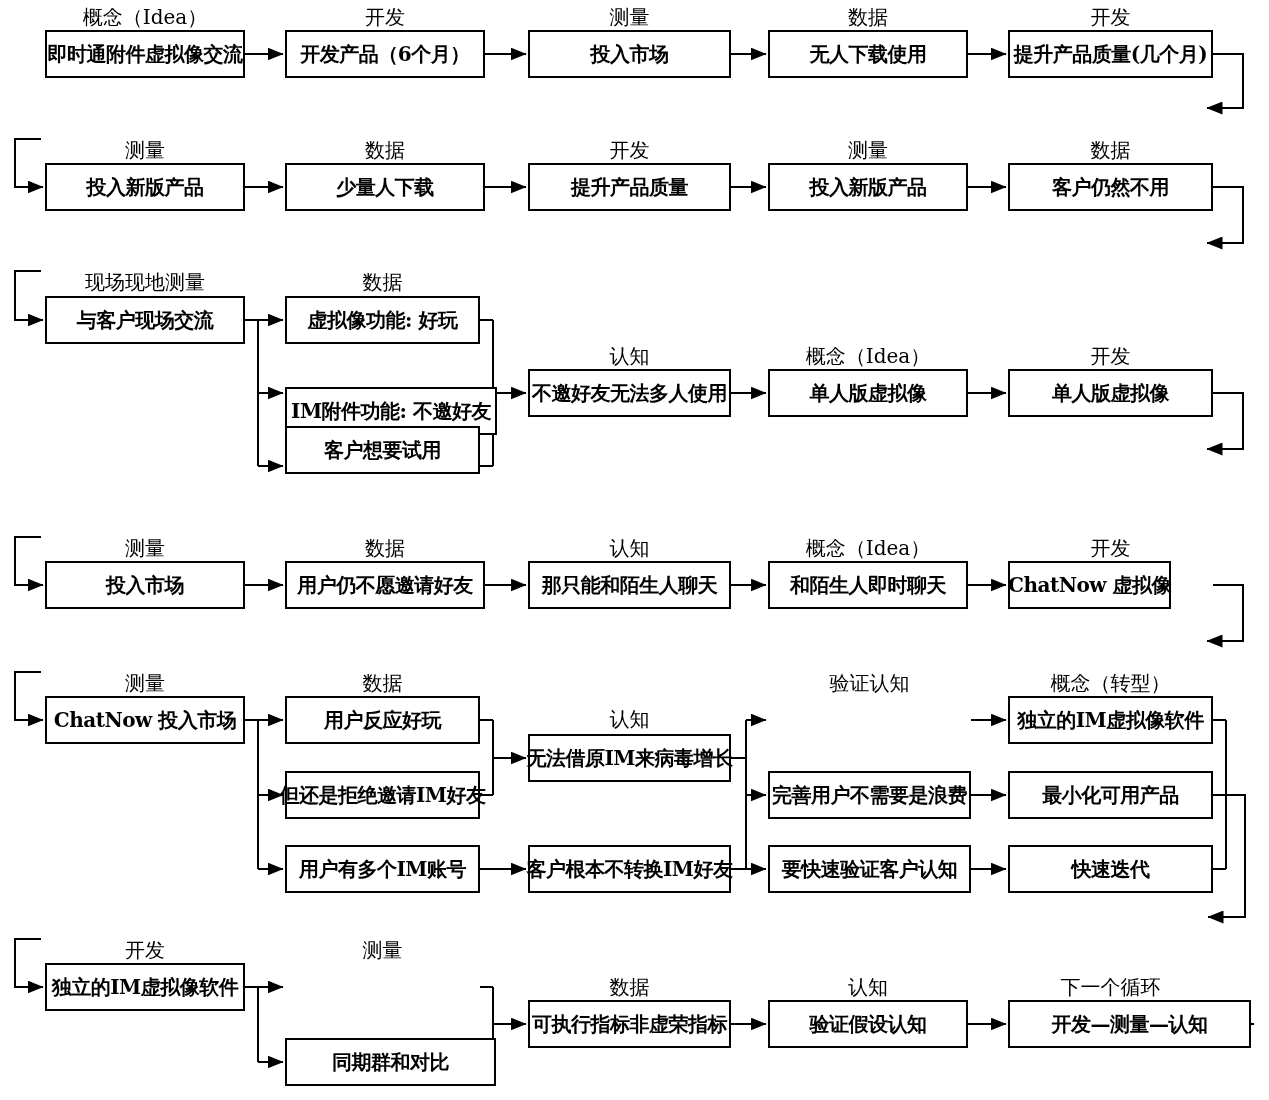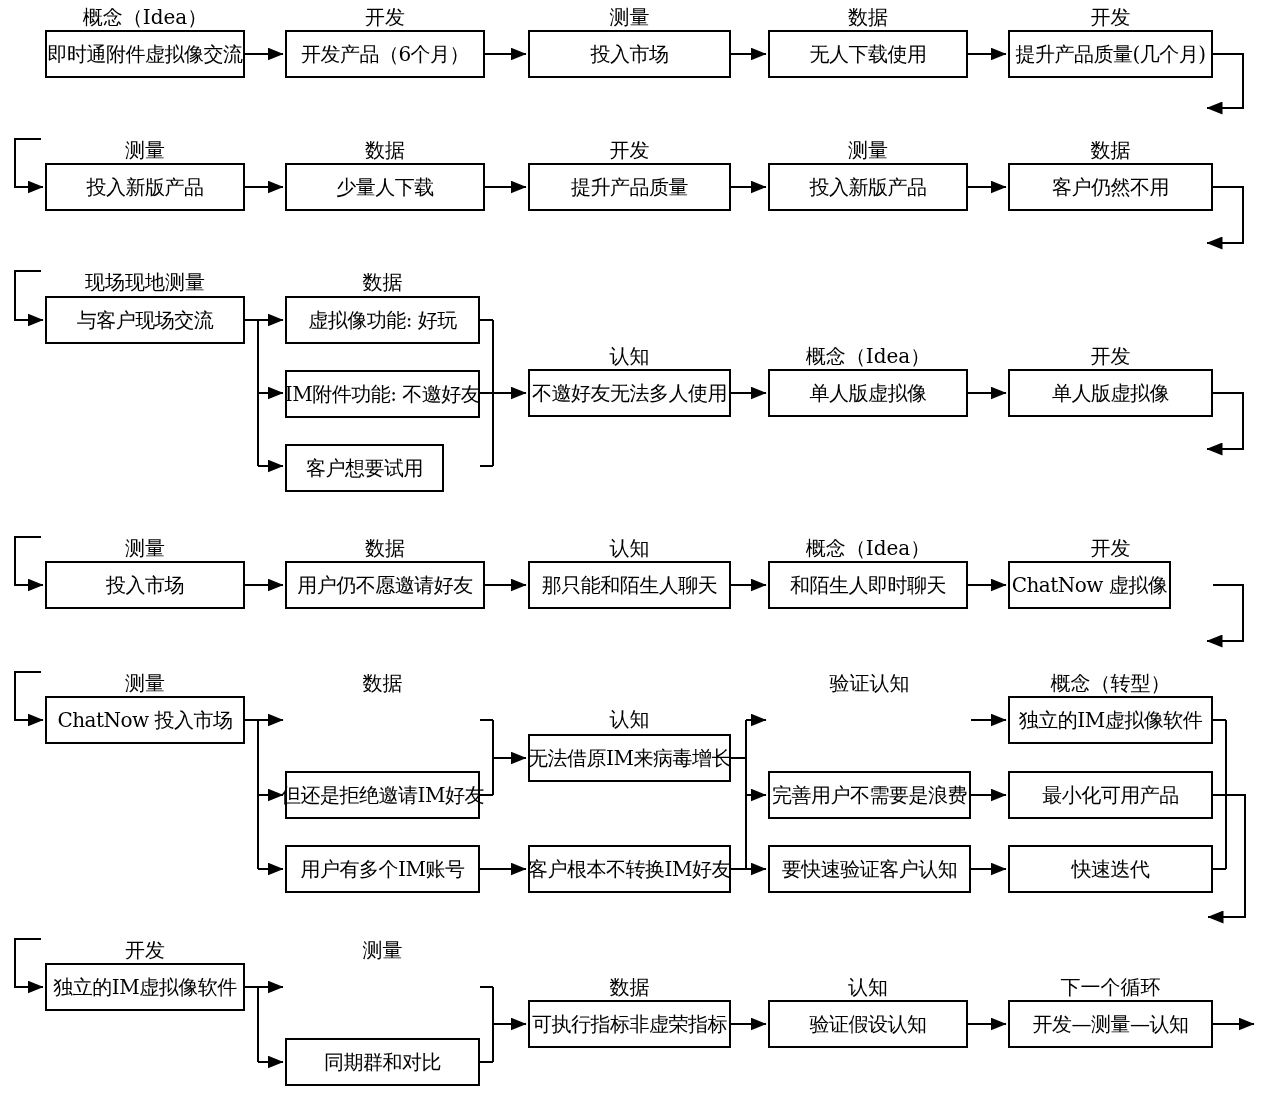--- a/index.html
+++ b/index.html
@@ -1,20 +1,20 @@
 <!DOCTYPE html>
 <html><head>
 <meta charset="utf-8">
 <style>
   html,body{margin:0;padding:0;background:#ffffff;}
   #stage{position:relative;width:1269px;height:1100px;background:#ffffff;
          font-family:"DejaVu Serif","Liberation Serif",serif;color:#000;}
   .box{position:absolute;height:48px;border:2px solid #000;background:#fff;
        box-sizing:border-box;display:flex;align-items:center;justify-content:center;
-       font-size:20px;letter-spacing:-0.5px;white-space:nowrap;overflow:visible;}
+       font-size:20px;letter-spacing:-0.5px;white-space:nowrap;overflow:visible;font-weight:bold;}
   .hdr{position:absolute;height:26px;line-height:26px;text-align:center;
        font-size:20px;white-space:nowrap;}
   svg.wires{position:absolute;left:0;top:0;}
   svg.wires line, svg.wires polyline{stroke:#000;stroke-width:2;fill:none;}
 </style>
 </head>
 <body>
 
 <div id="stage">
 
@@ -129,22 +129,22 @@
   <div class="box" style="left:528px;top:163px;width:203px">提升产品质量</div>
   <div class="hdr" style="left:768px;top:137px;width:200px">测量</div>
   <div class="box" style="left:768px;top:163px;width:200px">投入新版产品</div>
   <div class="hdr" style="left:1008px;top:137px;width:205px">数据</div>
   <div class="box" style="left:1008px;top:163px;width:205px">客户仍然不用</div>
 
   <div class="hdr" style="left:45px;top:269px;width:200px">现场现地测量</div>
   <div class="box" style="left:45px;top:296px;width:200px">与客户现场交流</div>
   <div class="hdr" style="left:285px;top:269px;width:195px">数据</div>
   <div class="box" style="left:285px;top:296px;width:195px">虚拟像功能: 好玩</div>
-  <div class="box" style="left:285px;top:370px;width:195px">IM附件功能: 不邀好友</div>
-  <div class="box" style="left:285px;top:444px;width:159px">客户想要试用</div>
+  <div class="box" style="left:285px;top:387px;width:212px">IM附件功能: 不邀好友</div>
+  <div class="box" style="left:285px;top:426px;width:195px">客户想要试用</div>
   <div class="hdr" style="left:528px;top:343px;width:203px">认知</div>
   <div class="box" style="left:528px;top:369px;width:203px">不邀好友无法多人使用</div>
   <div class="hdr" style="left:768px;top:343px;width:200px">概念（Idea）</div>
   <div class="box" style="left:768px;top:369px;width:200px">单人版虚拟像</div>
   <div class="hdr" style="left:1008px;top:343px;width:205px">开发</div>
   <div class="box" style="left:1008px;top:369px;width:205px">单人版虚拟像</div>
 
   <div class="hdr" style="left:45px;top:535px;width:200px">测量</div>
   <div class="box" style="left:45px;top:561px;width:200px">投入市场</div>
   <div class="hdr" style="left:285px;top:535px;width:200px">数据</div>
@@ -152,37 +152,38 @@
   <div class="hdr" style="left:528px;top:535px;width:203px">认知</div>
   <div class="box" style="left:528px;top:561px;width:203px">那只能和陌生人聊天</div>
   <div class="hdr" style="left:768px;top:535px;width:200px">概念（Idea）</div>
   <div class="box" style="left:768px;top:561px;width:200px">和陌生人即时聊天</div>
   <div class="hdr" style="left:1008px;top:535px;width:205px">开发</div>
   <div class="box" style="left:1008px;top:561px;width:163px">ChatNow 虚拟像</div>
 
   <div class="hdr" style="left:45px;top:670px;width:200px">测量</div>
   <div class="box" style="left:45px;top:696px;width:200px">ChatNow 投入市场</div>
   <div class="hdr" style="left:285px;top:670px;width:195px">数据</div>
+  <div class="box" style="left:285px;top:696px;width:195px">用户反应好玩</div>
   <div class="box" style="left:285px;top:771px;width:195px">但还是拒绝邀请IM好友</div>
   <div class="box" style="left:285px;top:845px;width:195px">用户有多个IM账号</div>
   <div class="hdr" style="left:528px;top:706px;width:203px">认知</div>
   <div class="box" style="left:528px;top:734px;width:203px">无法借原IM来病毒增长</div>
   <div class="box" style="left:528px;top:845px;width:203px">客户根本不转换IM好友</div>
   <div class="hdr" style="left:768px;top:670px;width:203px">验证认知</div>
   <div class="box" style="left:768px;top:771px;width:203px">完善用户不需要是浪费</div>
   <div class="box" style="left:768px;top:845px;width:203px">要快速验证客户认知</div>
   <div class="hdr" style="left:1008px;top:670px;width:205px">概念（转型）</div>
   <div class="box" style="left:1008px;top:696px;width:205px">独立的IM虚拟像软件</div>
   <div class="box" style="left:1008px;top:771px;width:205px">最小化可用产品</div>
   <div class="box" style="left:1008px;top:845px;width:205px">快速迭代</div>
 
   <div class="hdr" style="left:45px;top:937px;width:200px">开发</div>
   <div class="box" style="left:45px;top:963px;width:200px">独立的IM虚拟像软件</div>
   <div class="hdr" style="left:285px;top:937px;width:195px">测量</div>
-  <div class="box" style="left:285px;top:1038px;width:195px">同期群和对比</div>
+  <div class="box" style="left:285px;top:1038px;width:211px">同期群和对比</div>
   <div class="hdr" style="left:528px;top:974px;width:203px">数据</div>
   <div class="box" style="left:528px;top:1000px;width:203px">可执行指标非虚荣指标</div>
   <div class="hdr" style="left:768px;top:974px;width:200px">认知</div>
   <div class="box" style="left:768px;top:1000px;width:200px">验证假设认知</div>
   <div class="hdr" style="left:1008px;top:974px;width:205px">下一个循环</div>
-  <div class="box" style="left:1008px;top:1000px;width:205px">开发—测量—认知</div>
+  <div class="box" style="left:1008px;top:1000px;width:243px">开发—测量—认知</div>
 
 </div>
 
 </body></html>

